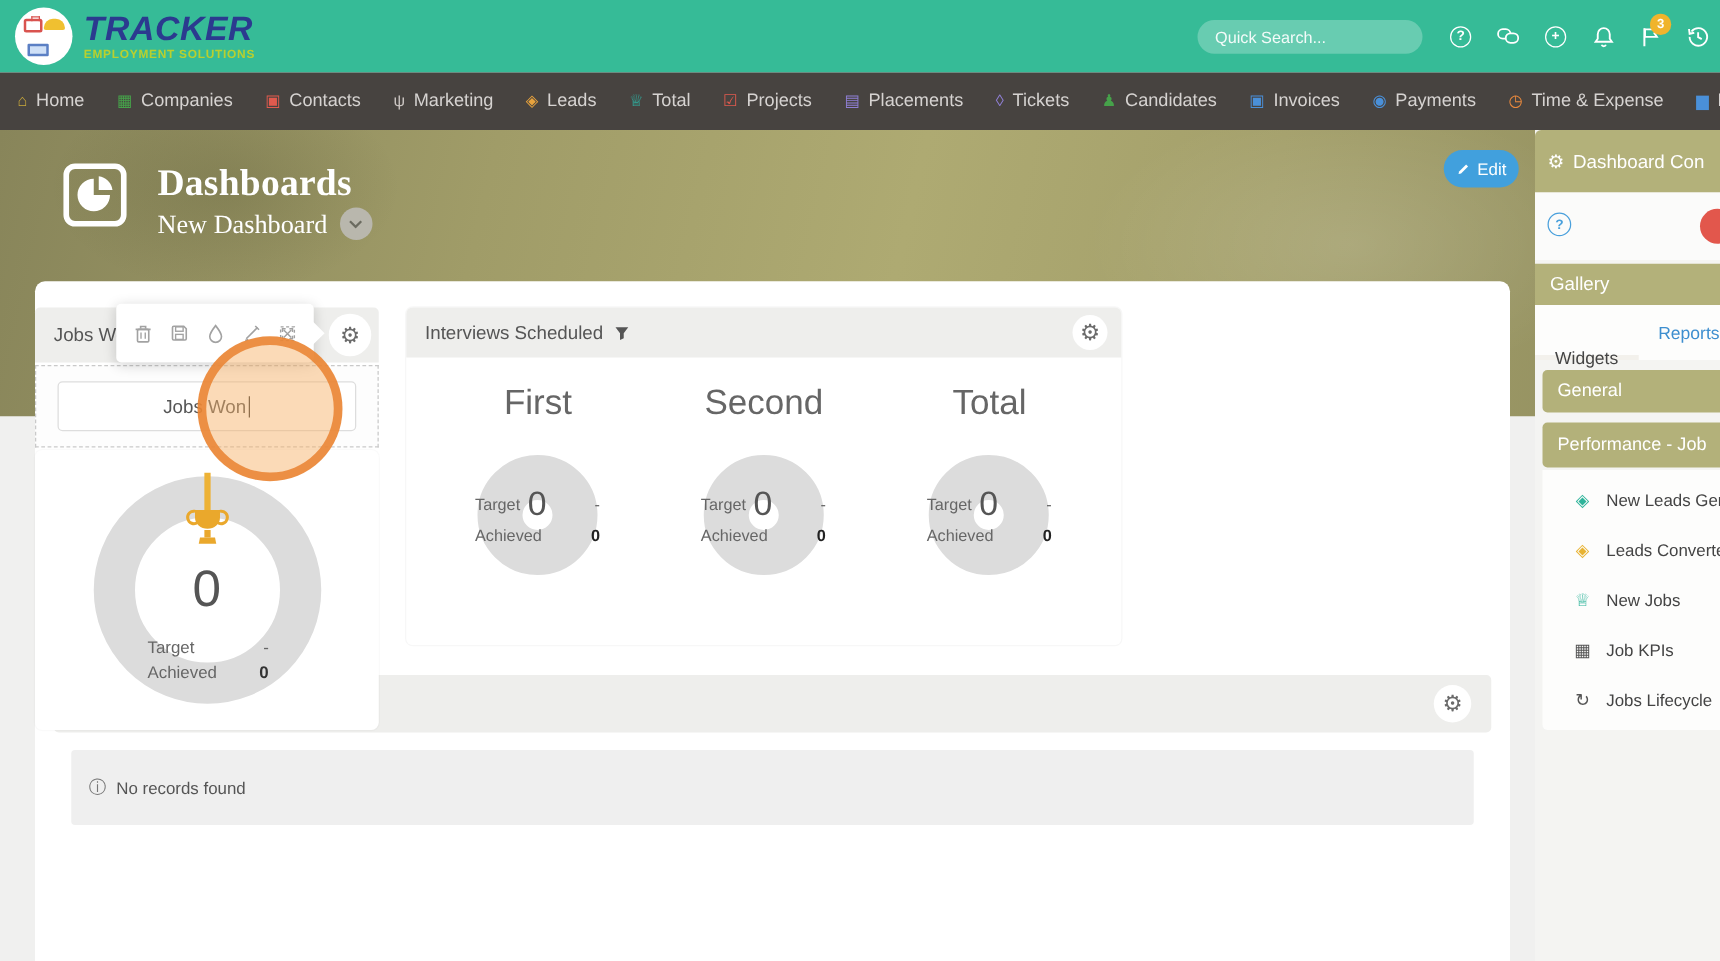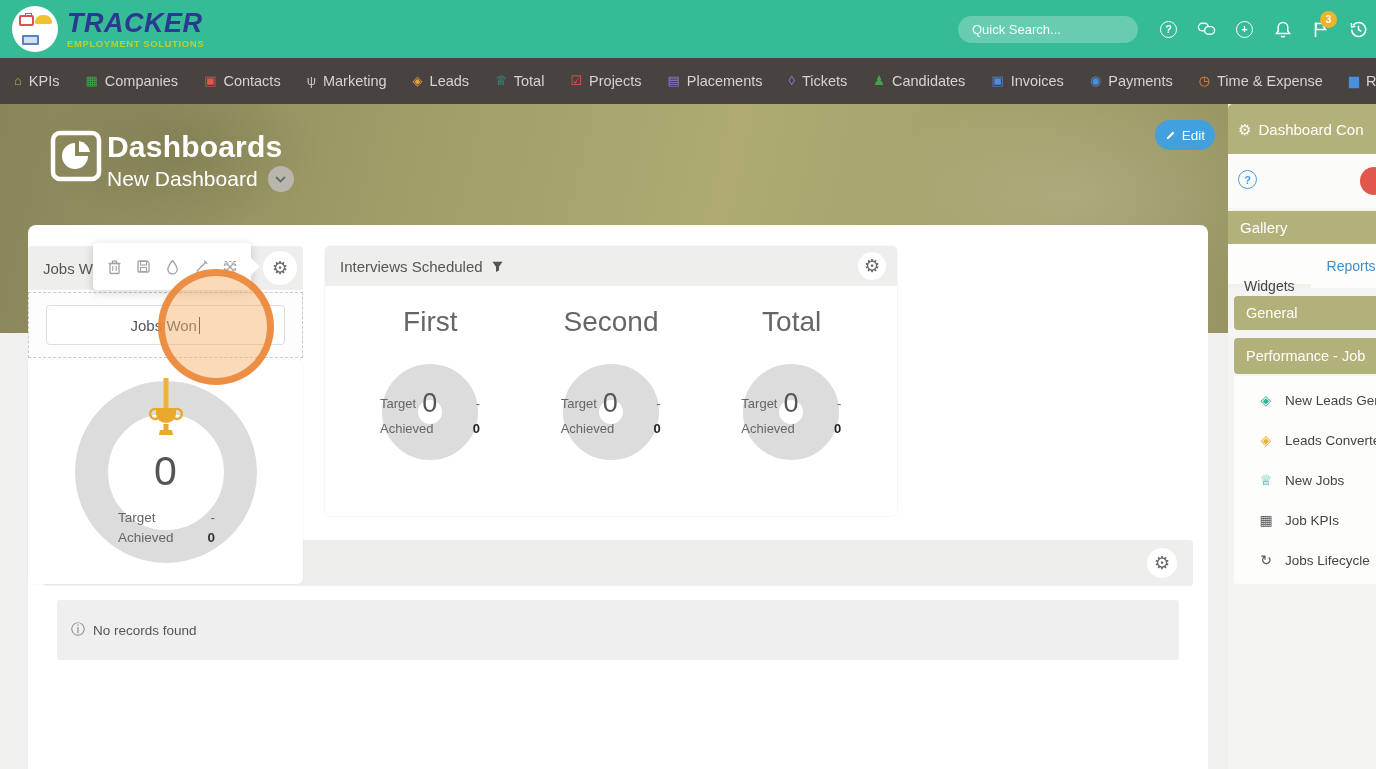--- a/index.html
+++ b/index.html
@@ -34,21 +34,21 @@
   .hero { position:absolute; left:0; top:104px; width:1376px; height:229px; z-index:1;
     background:
       radial-gradient(ellipse 120px 90px at 430px 85%, rgba(35,30,15,.45), transparent 70%),
       radial-gradient(ellipse 240px 140px at 780px 95%, rgba(255,255,255,.20), transparent 70%),
       radial-gradient(ellipse 300px 160px at 1080px 40%, rgba(255,255,255,.13), transparent 70%),
       radial-gradient(ellipse 200px 120px at 180px 20%, rgba(60,60,30,.18), transparent 70%),
       linear-gradient(103deg, #88855a 0%, #a09c68 28%, #aeaa72 52%, #a4a06b 72%, #908d5e 100%);
   }
   .hero-inner { position:absolute; left:50px; top:26px; display:flex; align-items:flex-start; }
   .hero-icon { width:52px; height:52px; }
-  .hero-titles { margin-left:5px; color:#fff; }
+  .hero-titles { margin-left:24px; color:#fff;font-family:Liberation Serif, serif; }
   .hero-title { font-size:30px; font-weight:600; letter-spacing:.2px; }
   .hero-sub-row { display:flex; align-items:center; gap:10px; margin-top:2px; }
   .hero-sub { font-size:21px; font-weight:400; }
   .chev-btn { width:26px; height:26px; border-radius:50%; background:#b9b7ad; border:none; display:flex; align-items:center; justify-content:center; cursor:pointer; }
   .edit-btn { position:absolute; left:1155px; top:16px; width:60px; height:30px; border:none; border-radius:16px; background:#41a0dd; color:#fff; font-size:13.5px; display:flex; align-items:center; justify-content:center; gap:6px; cursor:pointer; font-family:"Liberation Sans",sans-serif; }
 
   
   .main-panel { position:absolute; left:28px; top:225px; width:1180px; height:544px; background:#fff; border-radius:8px 8px 0 0; z-index:2; }
 
   .w-header { background:#eeeeec; display:flex; align-items:center; position:relative; }
@@ -201,21 +201,21 @@
             <path d="M2.2 3.2 L2.7 7 L6.4 6.2" fill="none" stroke="#fff" stroke-width="1.5"></path>
             <path d="M9.5 5.8 V9.7 L12.4 11.3" fill="none" stroke="#fff" stroke-width="1.5"></path>
           </svg>
       </span>
     </div>
   </div>
 
   <nav class="navbar" id="navbar">
   <span class="nav-item">
     <span class="nav-ico" style="color: rgb(201, 169, 58);">⌂</span>
-    <span class="nav-lbl">KPIs</span>
+    <span class="nav-lbl">Home</span>
   </span>
 
   <span class="nav-item">
     <span class="nav-ico" style="color: rgb(70, 162, 74);">▦</span>
     <span class="nav-lbl">Companies</span>
   </span>
 
   <span class="nav-item">
     <span class="nav-ico" style="color: rgb(224, 90, 78);">▣</span>
     <span class="nav-lbl">Contacts</span>

